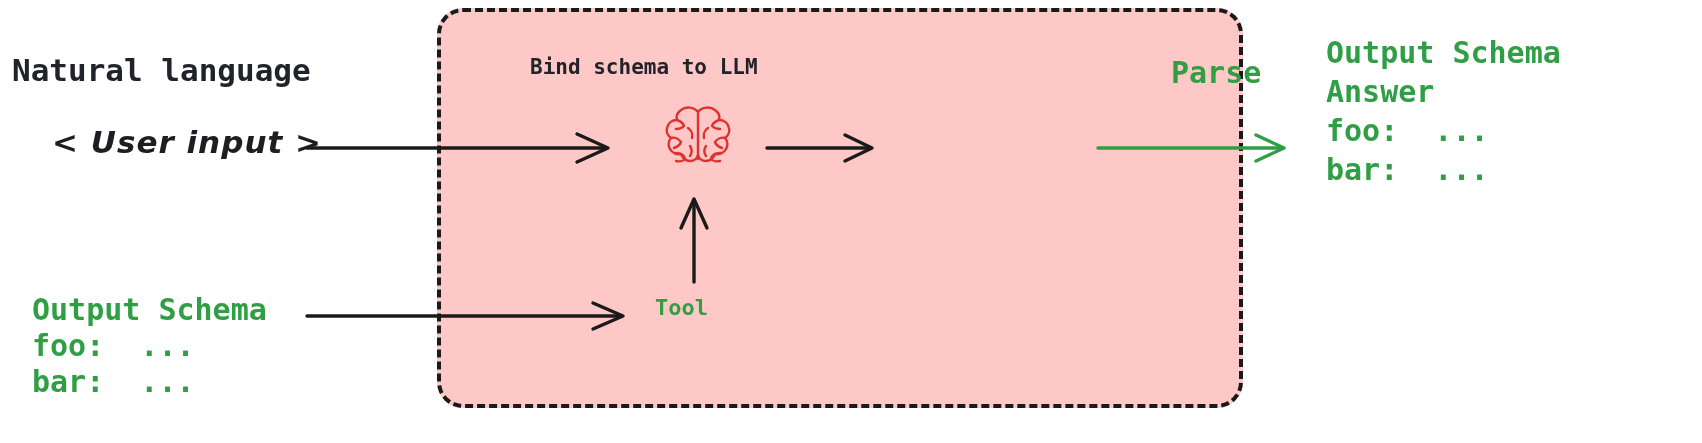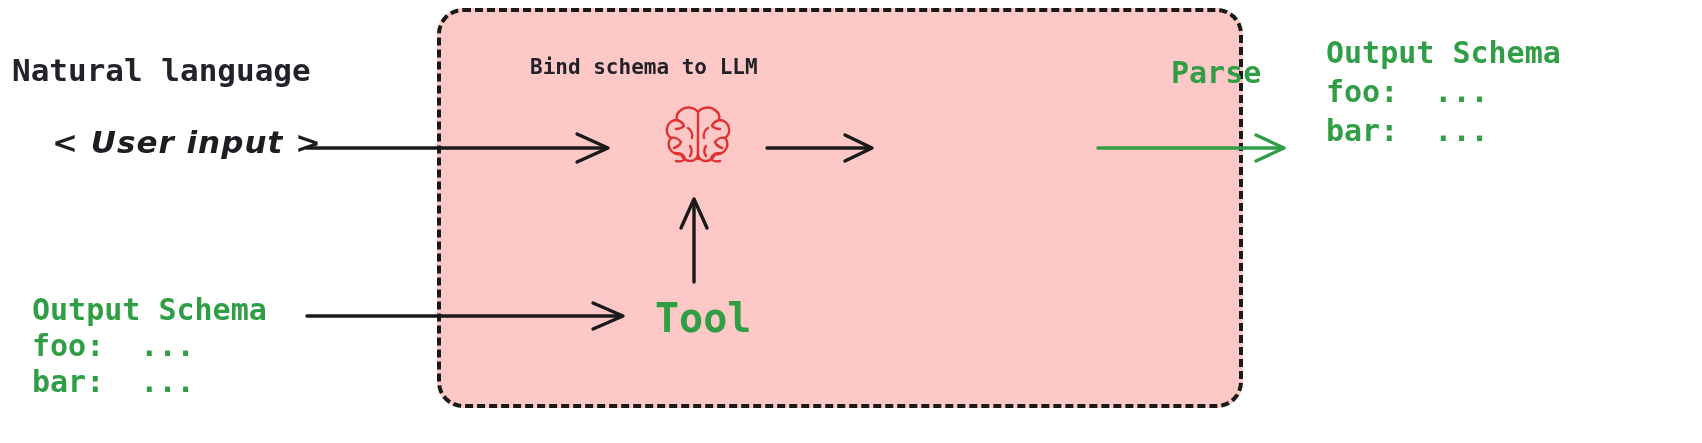--- a/index.html
+++ b/index.html
@@ -77,21 +77,21 @@
   #parse-label {
     left: 1171px; top: 55px;
     font-size: 30px;
   }
   #answer-string {
     left: 878px; top: 125px;
     font-size: 30px;
   }
   #tool-label {
     left: 655px; top: 295px;
-    font-size: 40px;
+    font-size: 22px;
   }
 
   #schema-out {
     left: 1326px; top: 33px;
     font-size: 30px;
     line-height: 39px;
   }
 
   
   .arrow-svg { position: absolute; overflow: visible; }
@@ -165,17 +165,18 @@
     <path d="M288 10 L318 23 L288 36" stroke="#1a1a1a" stroke-width="3.4" fill="none" stroke-linecap="round" stroke-linejoin="round"></path>
   </svg>
 
   <svg class="arrow-svg" style="left:672px; top:196px;" width="50" height="90" viewBox="0 0 50 90">
     <path d="M22 86 V6" stroke="#1a1a1a" stroke-width="3.4" fill="none" stroke-linecap="round"></path>
     <path d="M9 32 L22 3 L35 32" stroke="#1a1a1a" stroke-width="3.4" fill="none" stroke-linecap="round" stroke-linejoin="round"></path>
   </svg>
 
   <div class="abs" id="schema-out">
     <div class="mono-green">Output Schema</div>
+    <div class="mono-green">Answer</div>
     <div class="mono-green">foo:  ...</div>
     <div class="mono-green">bar:  ...</div>
   </div>
 
 </div>
 
 </body></html>

